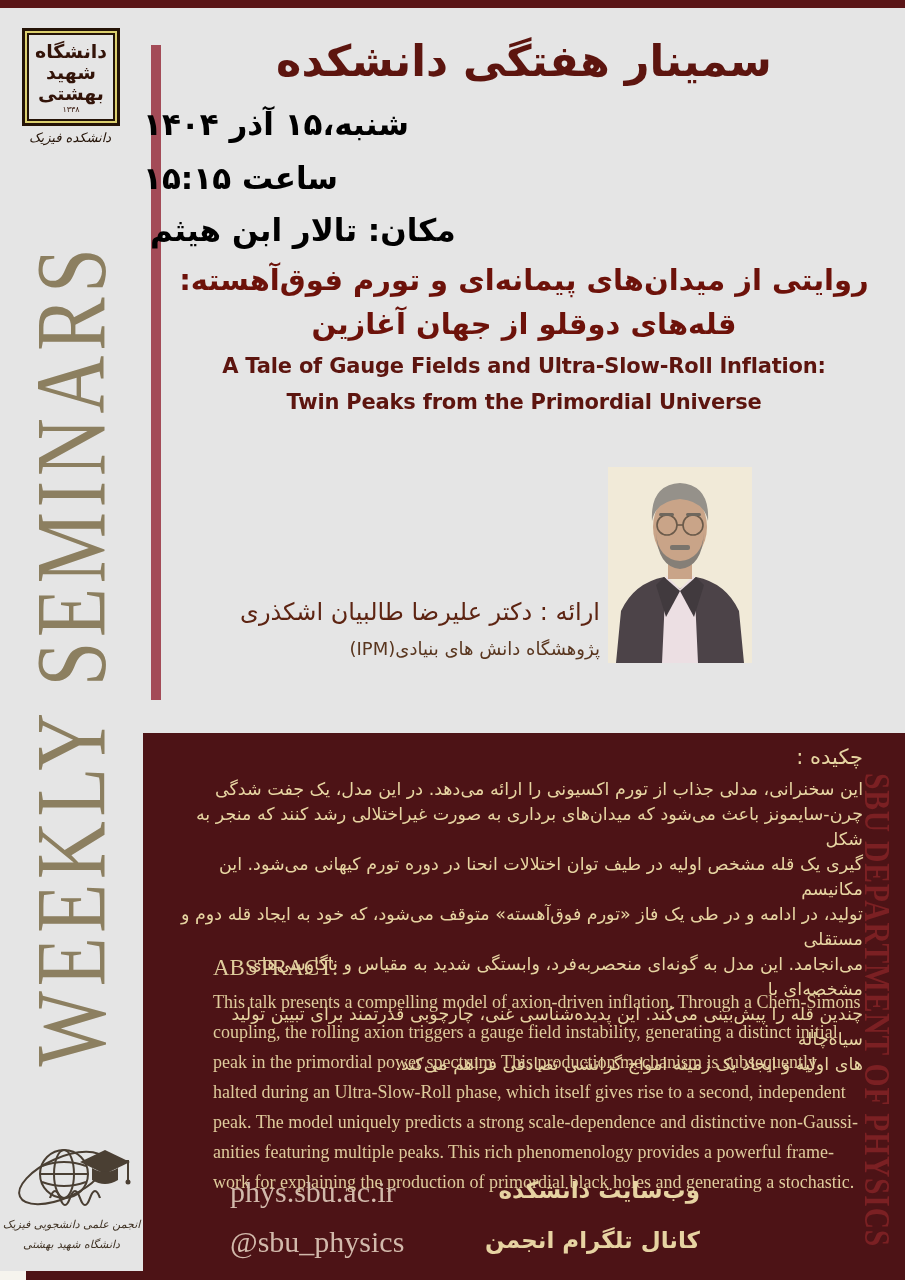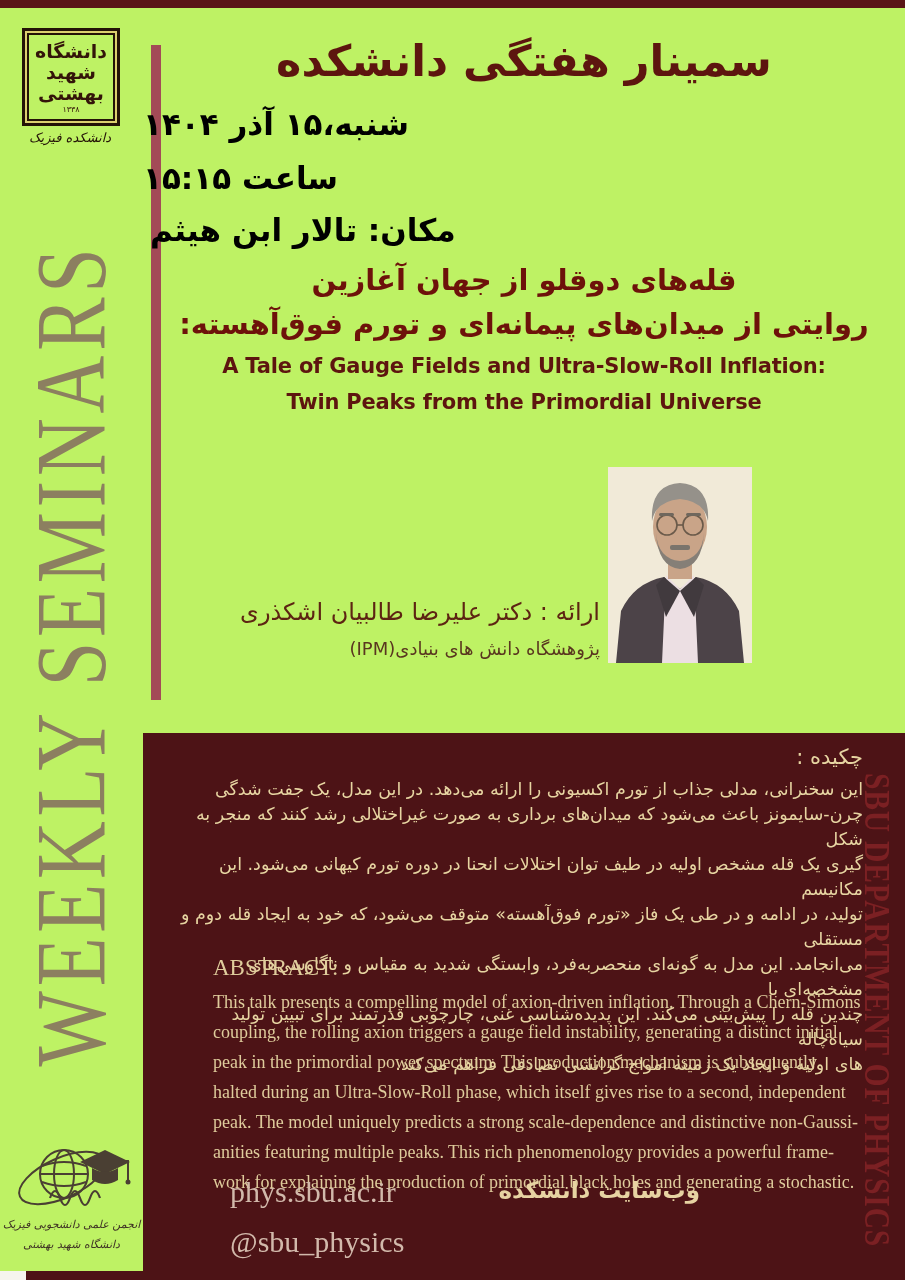--- a/index.html
+++ b/index.html
@@ -1,18 +1,18 @@
 <!DOCTYPE html>
 <html lang="fa"><head>
 <meta charset="utf-8">
 <style>
   html,body{margin:0;padding:0;background:#888;}
   .poster{
     position:relative; width:905px; height:1280px; overflow:hidden;
-    background:#bef264; font-family:"DejaVu Sans",sans-serif;
+    background:#e5e5e5; font-family:"DejaVu Sans",sans-serif;
     margin:0 auto;
   }
   
   .topbar{position:absolute;left:0;top:0;width:905px;height:8px;background:#5a1517;}
   .bottom-white{position:absolute;left:0;top:1271px;width:26px;height:9px;background:#f6f4ee;}
   .bottom-bar{position:absolute;left:26px;top:1271px;width:879px;height:9px;background:#4d1316;}
 
   
   .uni-logo{
     position:absolute;left:22px;top:28px;width:92px;height:92px;
@@ -103,22 +103,22 @@
   <div class="weekly">WEEKLY SEMINARS</div>
 
   <div class="vline"></div>
 
   <div class="h-title hdr-item" style="position:absolute;left:143px;width:762px;text-align:center;direction:rtl;color:#5d150f;">سمینار هفتگی دانشکده</div>
   <div class="h-date" style="left:143px;width:762px;">شنبه،۱۵ آذر ۱۴۰۴</div>
   <div class="h-time" style="left:143px;width:762px;">ساعت ۱۵:۱۵</div>
   <div class="h-loc" style="left:143px;width:762px;">مکان: تالار ابن هیثم</div>
 
   <div class="fa-title">
+    <div>روایتی از میدان‌های پیمانه‌ای و تورم فوق‌آهسته:</div>
     <div>قله‌های دوقلو از جهان آغازین</div>
-    <div>روایتی از میدان‌های پیمانه‌ای و تورم فوق‌آهسته:</div>
   </div>
   <div class="en-title">
     <div>A Tale of Gauge Fields and Ultra-Slow-Roll Inflation:</div>
     <div>Twin Peaks from the Primordial Universe</div>
   </div>
 
   <div class="photo">
     <svg width="144" height="196" viewBox="0 0 144 196">
       <rect x="0" y="0" width="144" height="196" fill="#f1ead8"></rect>
 
@@ -166,20 +166,21 @@
 coupling, the rolling axion triggers a gauge field instability, generating a distinct initial
 peak in the primordial power spectrum. This production mechanism is subsequently
 halted during an Ultra-Slow-Roll phase, which itself gives rise to a second, independent
 peak. The model uniquely predicts a strong scale-dependence and distinctive non-Gaussi-
 anities featuring multiple peaks. This rich phenomenology provides a powerful frame-
 work for explaining the production of primordial black holes and generating a stochastic.</div>
 
     <div class="f-web">phys.sbu.ac.ir</div>
     <div class="f-tg">@sbu_physics</div>
     <div class="f-web-l">وب‌سایت دانشکده</div>
+    <div class="f-tg-l">کانال تلگرام انجمن</div>
   </div>
 
   <div class="assoc-logo">
     <svg width="124" height="76" viewBox="0 0 124 76">
       <g fill="none" stroke="#4a3f33" stroke-width="2">
 
         <ellipse cx="50" cy="38" rx="46" ry="20" transform="rotate(-24 50 38)"></ellipse>
 
         <circle cx="52" cy="34" r="24"></circle>
         <ellipse cx="52" cy="34" rx="10" ry="24"></ellipse>

